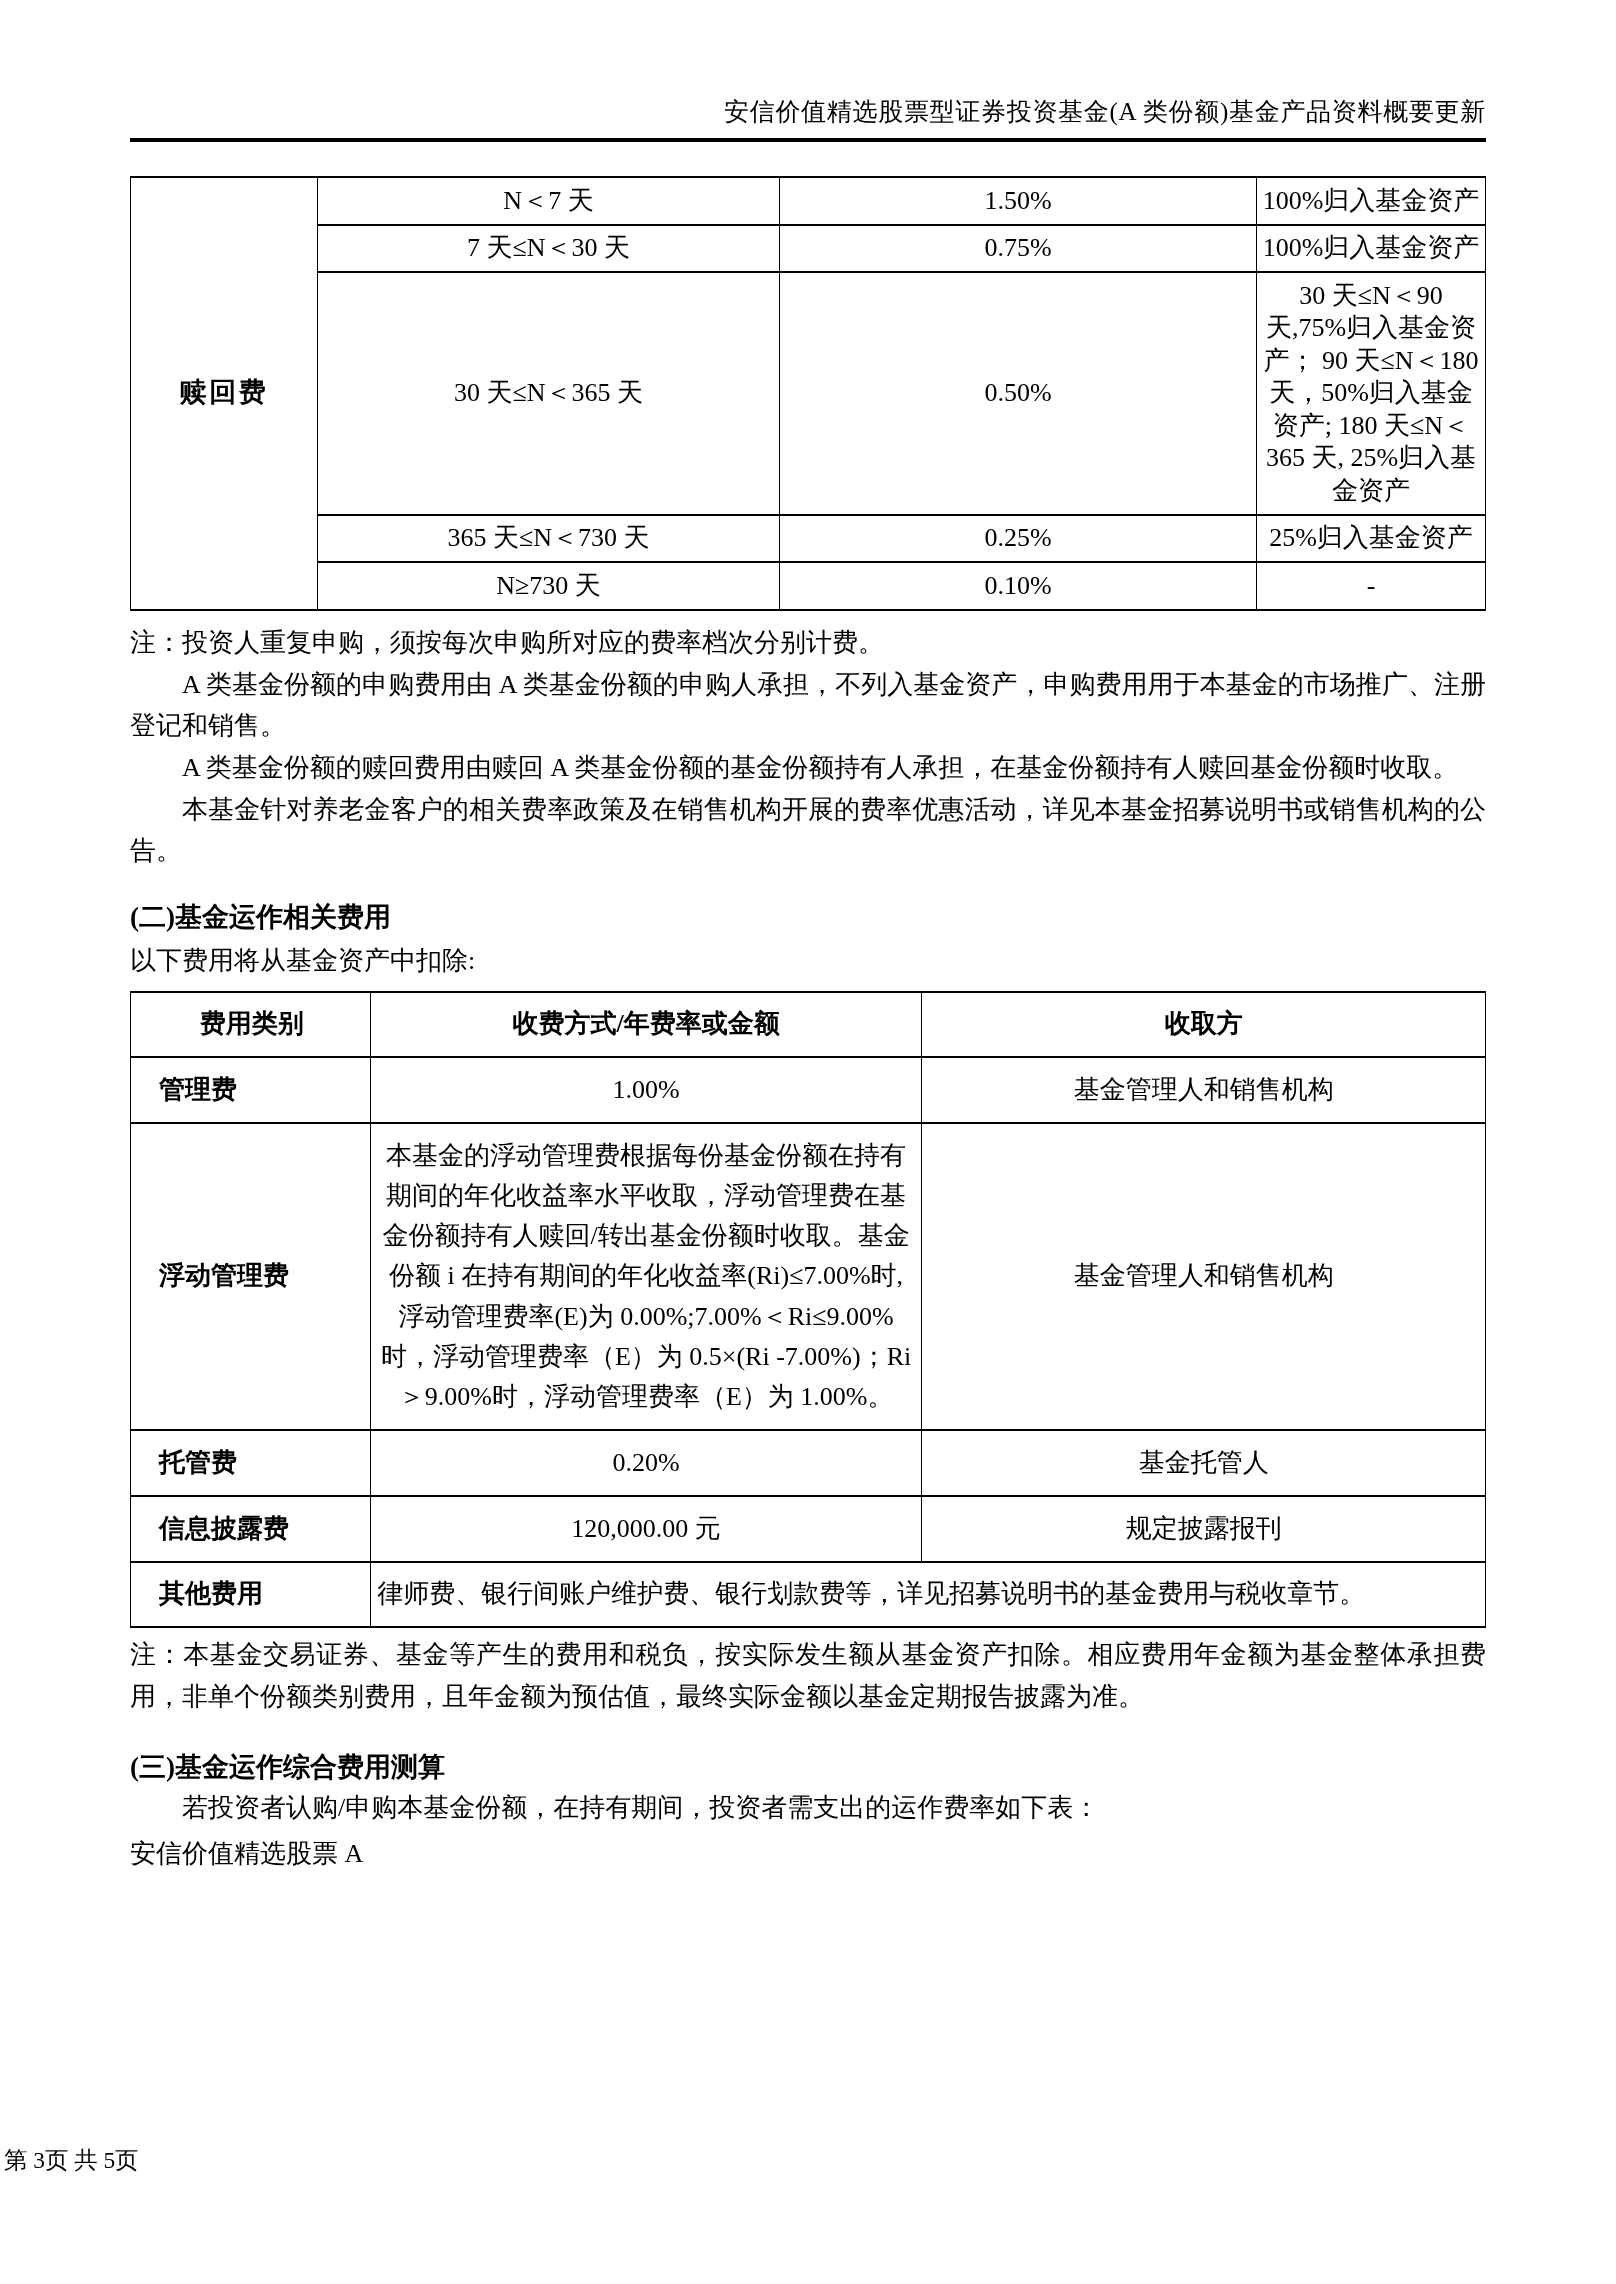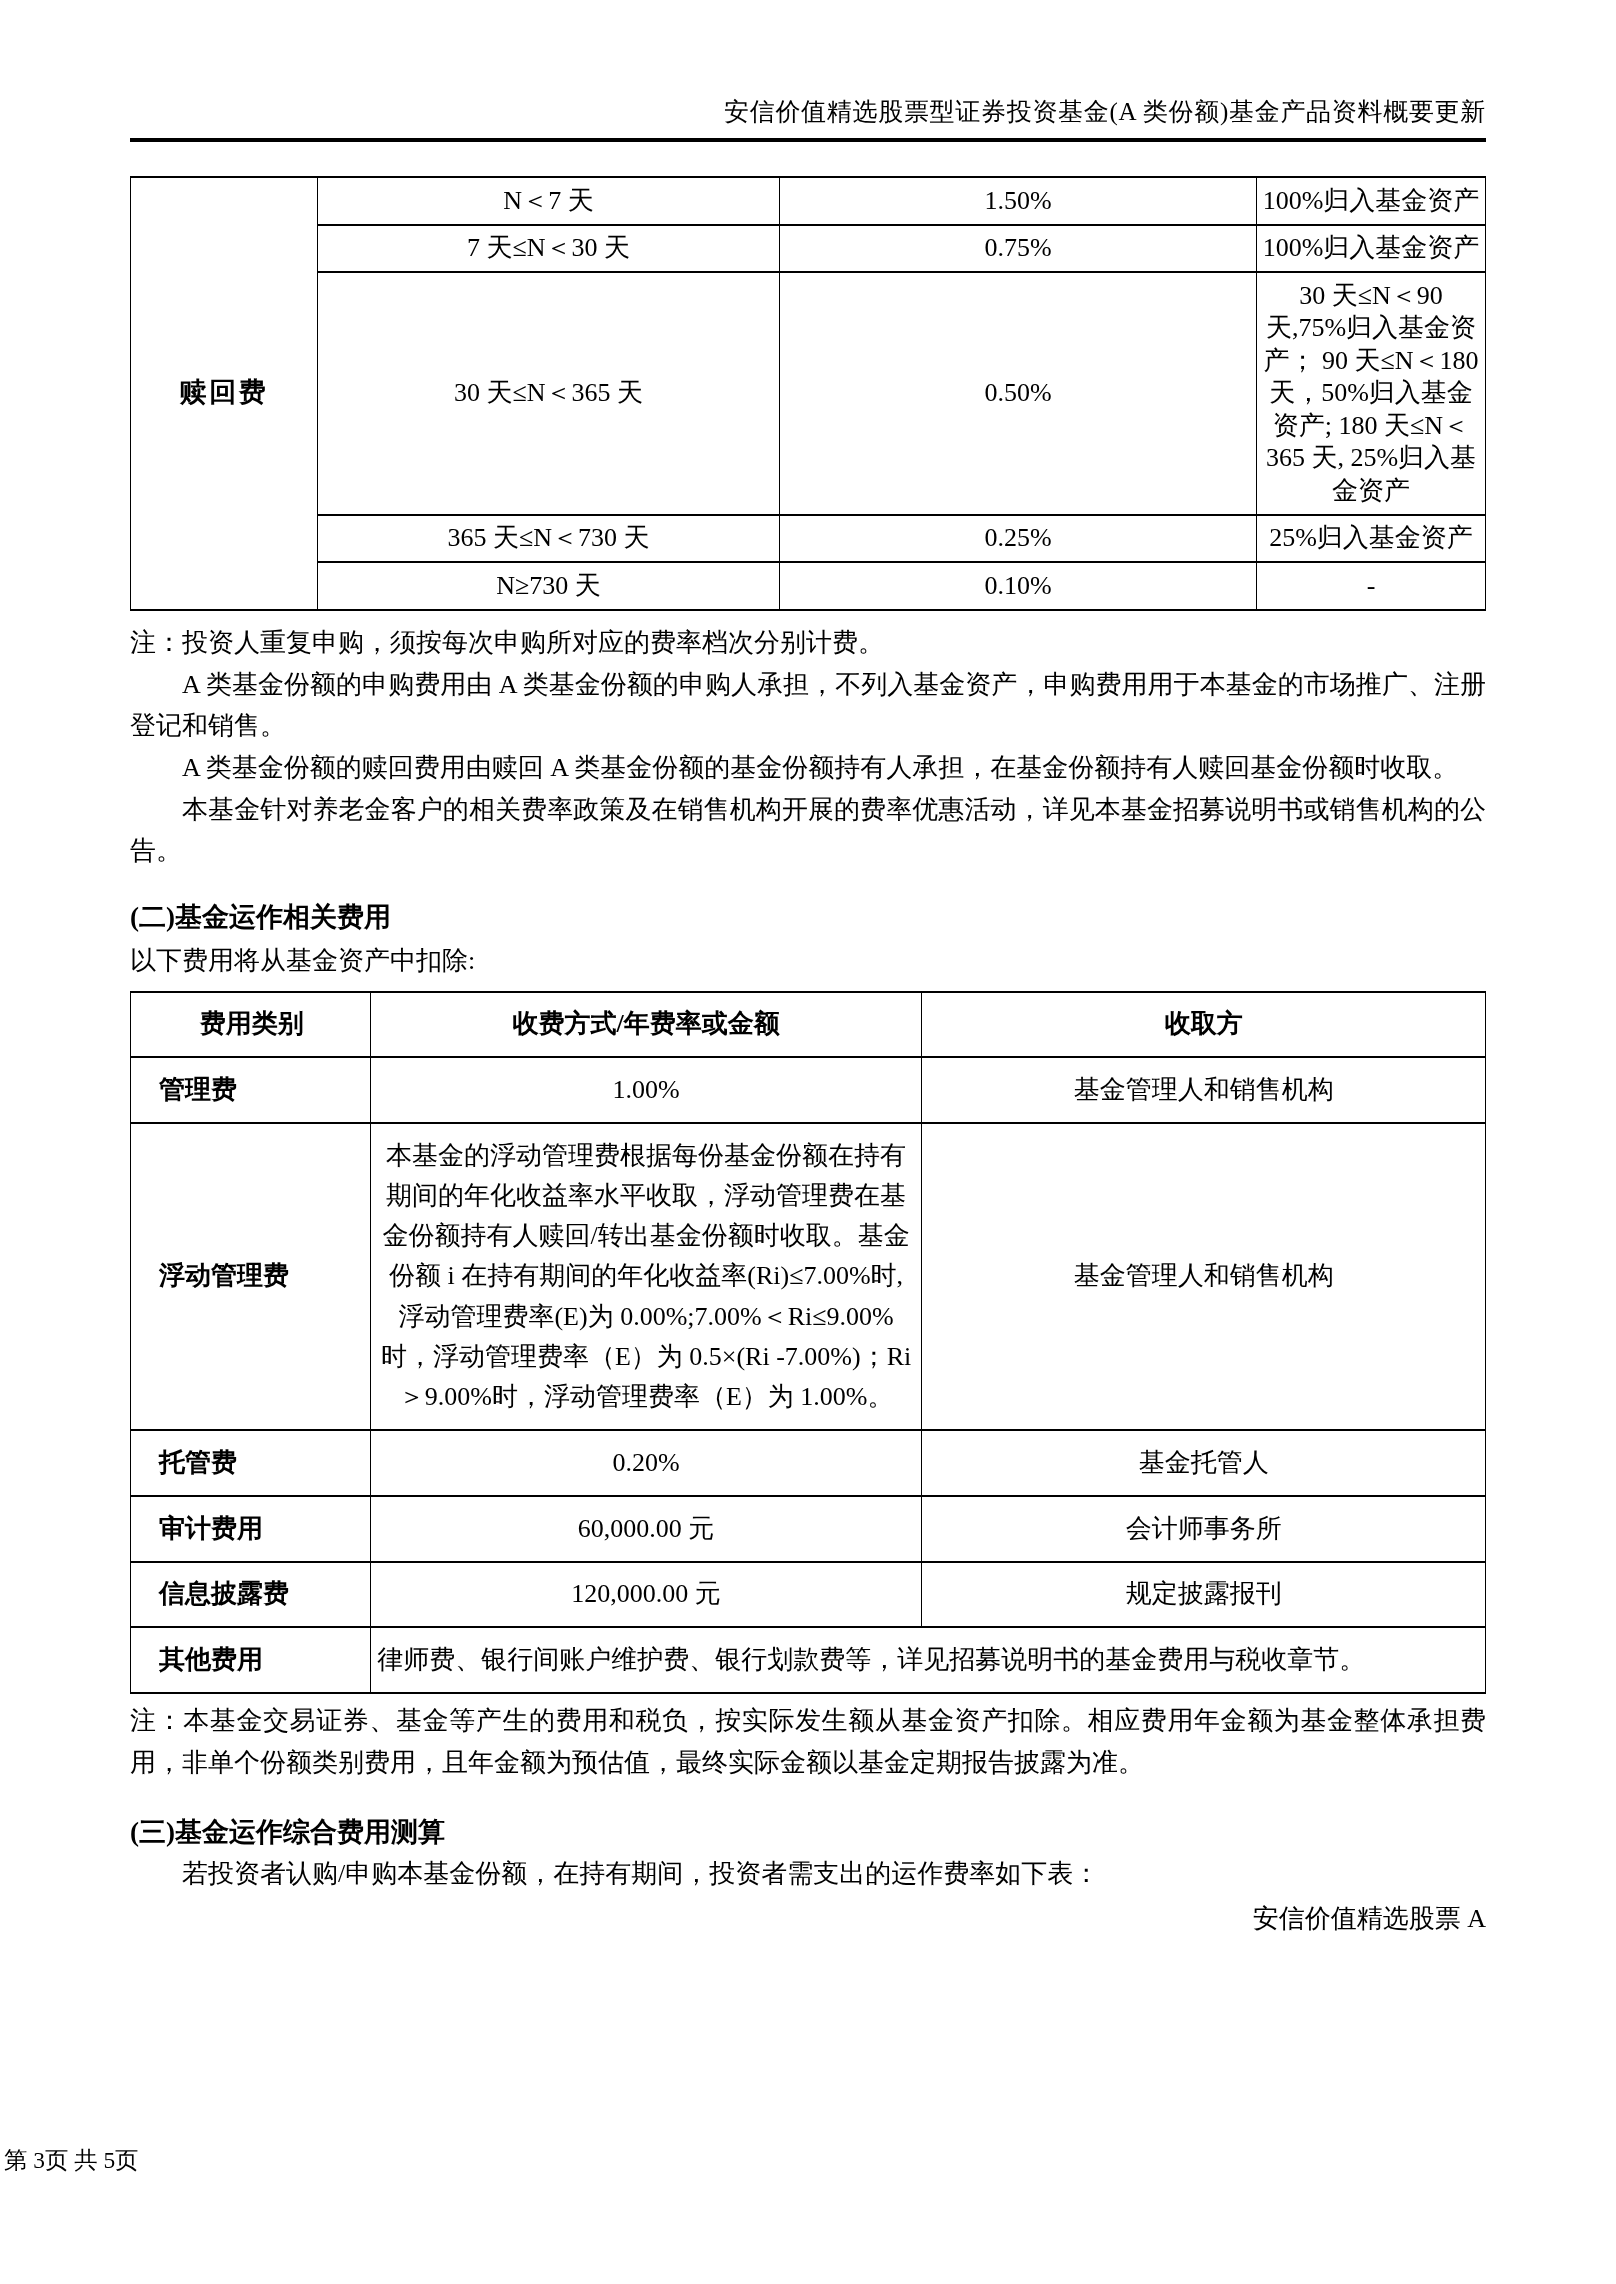--- a/index.html
+++ b/index.html
@@ -79,21 +79,21 @@
   }
   .intro-line { margin-top: 2.6px; }
   .note2 { margin-top: 6px; }
   h3.sec {
     margin-top: 29px;
     font-size: 27px;
     font-weight: bold;
     line-height: 1.5;
   }
   .caption {
-    text-align: right;
+    text-align: left;
     margin-top: 3.9px;
   }
   .page-footer {
     position: absolute;
     left: 4px;
     right: 0;
     bottom: 105px;
     font-size: 23.4px;
   }
 </style>
@@ -173,25 +173,20 @@
         <td class="cat">浮动管理费</td>
         <td>本基金的浮动管理费根据每份基金份额在持有期间的年化收益率水平收取，浮动管理费在基金份额持有人赎回/转出基金份额时收取。基金份额 i 在持有期间的年化收益率(Ri)≤7.00%时,浮动管理费率(E)为 0.00%;7.00%＜Ri≤9.00%时，浮动管理费率（E）为 0.5×(Ri -7.00%)；Ri＞9.00%时，浮动管理费率（E）为 1.00%。</td>
         <td>基金管理人和销售机构</td>
       </tr>
       <tr>
         <td class="cat">托管费</td>
         <td>0.20%</td>
         <td>基金托管人</td>
       </tr>
       <tr>
-        <td class="cat">审计费用</td>
-        <td>60,000.00 元</td>
-        <td>会计师事务所</td>
-      </tr>
-      <tr>
         <td class="cat">信息披露费</td>
         <td>120,000.00 元</td>
         <td>规定披露报刊</td>
       </tr>
       <tr>
         <td class="cat">其他费用</td>
         <td class="left" colspan="2">律师费、银行间账户维护费、银行划款费等，详见招募说明书的基金费用与税收章节。</td>
       </tr>
     </tbody>
   </table>

